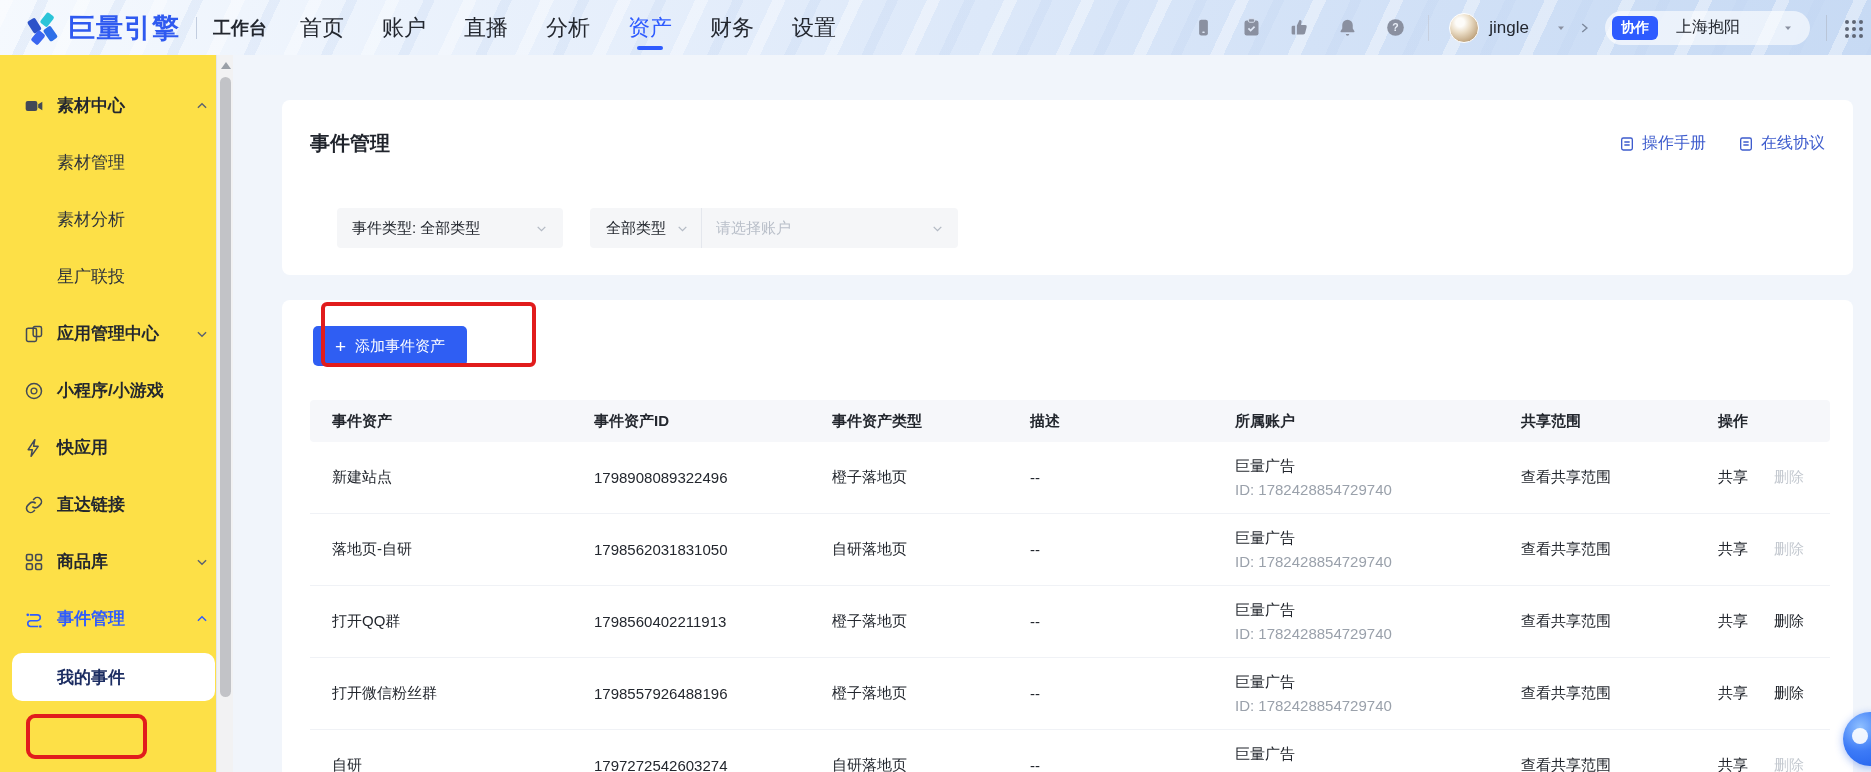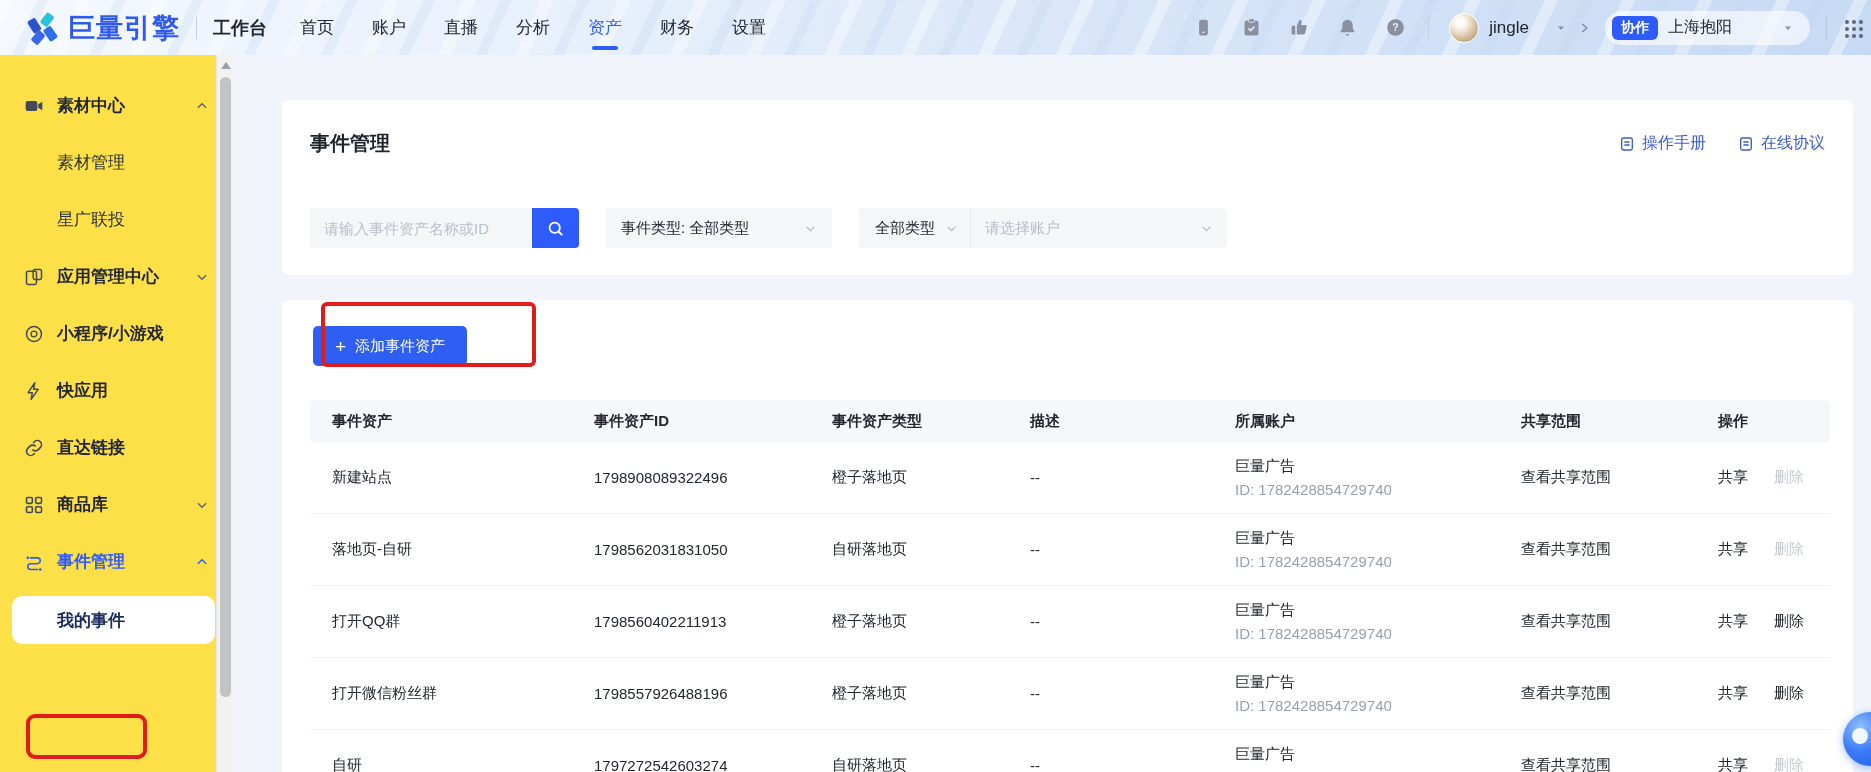--- a/index.html
+++ b/index.html
@@ -10,33 +10,33 @@
   .topnav { position:absolute; top:0; left:0; right:0; height:55px; z-index:5;
     background:linear-gradient(100deg,#f5f9fe 0%,#e5eefb 35%,#d3e2f7 70%,#c7daf4 100%);
     display:flex; align-items:center; padding:0 18px 0 24px; }
   .topnav::before { content:""; position:absolute; inset:0; pointer-events:none;
     background:repeating-linear-gradient(115deg, rgba(255,255,255,.38) 0 12px, rgba(255,255,255,0) 12px 34px, rgba(190,210,240,.25) 34px 44px, rgba(255,255,255,0) 44px 70px); }
   .topnav > * { position:relative; }
   .logo-mark { width:36px; height:36px; flex:0 0 auto; }
   .logo-text { font-size:27px; font-weight:bold; color:#2f5af0; margin-left:8px; letter-spacing:1px; white-space:nowrap; }
   .nav-sep { width:1px; height:22px; background:#c2cddf; margin:0 16px; }
   .workspace { font-size:18px; font-weight:700; color:#23272f; margin-right:14px; white-space:nowrap; cursor:pointer; }
-  .nav-item { font-size:17px; color:#23272f; padding:0 19px; height:55px; line-height:55px; position:relative; cursor:pointer; white-space:nowrap; }
+  .nav-item { font-size:22px; color:#23272f; padding:0 19px; height:55px; line-height:55px; position:relative; cursor:pointer; white-space:nowrap; }
   .nav-item.active { color:#2e5bff; font-weight:500; }
   .nav-item.active::after { content:""; position:absolute; left:50%; transform:translateX(-50%); bottom:5px; width:26px; height:4px; border-radius:2px; background:#2e5bff; }
   .topnav-right { margin-left:auto; display:flex; align-items:center; }
   .top-icon { width:21px; height:21px; color:#8a90a0; margin-left:27px; cursor:pointer; flex:0 0 auto; }
   .right-sep { width:1px; height:26px; background:#c6cfdf; margin:0 10px 0 22px; }
   .user-chip { display:flex; align-items:center; cursor:pointer; margin-left:10px; }
   .avatar { width:30px; height:30px; border-radius:50%; border:1px solid #ffffff; flex:0 0 auto;
     background:radial-gradient(circle at 36% 30%, #fdfcf9 0 16%, #ecdfc9 38%, #c5ab87 72%, #8d7557 100%); }
   .user-name { font-size:17px; color:#23272f; margin:0 26px 0 10px; }
   .caret-down { width:12px; height:12px; color:#8a90a0; flex:0 0 auto; }
   .fwd-chevron { width:14px; height:14px; color:#7c889c; margin:0 14px 0 10px; flex:0 0 auto; cursor:pointer; }
-  .org-pill { display:flex; align-items:center; background:rgba(255,255,255,.62); border-radius:19px; padding:5px 16px 5px 7px; cursor:pointer; min-width:205px; }
+  .org-pill { display:flex; align-items:center; background:rgba(255,255,255,.62); border-radius:19px; padding:5px 16px 5px 7px; cursor:pointer; min-width:205px;gap:8px; }
   .org-badge { background:#2e5bff; color:#fff; font-size:14px; font-weight:600; padding:3px 9px; border-radius:6px; white-space:nowrap; }
   .org-name { font-size:16px; color:#23272f; margin:0 auto 0 10px; padding-right:26px; white-space:nowrap; }
   .apps-sep { width:1px; height:26px; background:#b9c5d8; margin:0 16px; }
   .apps-grid { width:20px; height:20px; color:#5f6675; margin-right:-10px; cursor:pointer; flex:0 0 auto; }
 
   
   .sidebar { position:absolute; top:55px; left:0; width:233px; bottom:0; background:#fde047; padding-top:22px; z-index:4; }
   .side-item { height:57px; display:flex; align-items:center; padding-left:24px; font-size:17px; color:#23272f; cursor:pointer; }
   .side-item .s-icon { width:20px; height:20px; margin-right:13px; color:#434956; flex:0 0 auto; }
   .side-item.group { font-weight:600; }
@@ -177,20 +177,23 @@
       </svg>
     <span>素材中心</span>
     <svg class="chev" viewBox="0 0 24 24" fill="none" stroke="currentColor" stroke-width="2.4">
         <path d="M5 15l7-7 7 7"></path>
       </svg>
   </div>
   <div class="side-item sub">
       <span>素材管理</span>
     </div>
   <div class="side-item sub">
+      <span>素材分析</span>
+    </div>
+  <div class="side-item sub">
       <span>星广联投</span>
     </div>
 
   <div class="side-item group">
     <svg class="s-icon" viewBox="0 0 24 24" fill="none" stroke="currentColor" stroke-width="1.8">
         <rect x="3" y="5" width="12" height="16" rx="2"></rect>
         <rect x="11" y="3" width="10" height="12" rx="2"></rect>
       </svg>
     <span>应用管理中心</span>
     <svg class="chev" viewBox="0 0 24 24" fill="none" stroke="currentColor" stroke-width="2.4">
@@ -262,29 +265,20 @@
     </span>
     <span class="doc-link">
       <svg class="d-icon" viewBox="0 0 24 24" fill="none" stroke="currentColor" stroke-width="2">
           <rect x="4" y="3" width="16" height="18" rx="2.5"></rect>
           <path d="M8 9h8M8 13.5h8"></path>
         </svg>
       <span>在线协议</span>
     </span>
   </div>
   <div class="filter-row">
-    <div class="search-box">
-      <input class="search-input" type="text" placeholder="请输入事件资产名称或ID" style="">
-      <button class="search-btn">
-        <svg viewBox="0 0 24 24" fill="none" stroke="currentColor" stroke-width="2.3">
-            <circle cx="11" cy="11" r="6.5"></circle>
-            <path d="M15.8 15.8L20.5 20.5"></path>
-          </svg>
-      </button>
-    </div>
     <div class="dd dd-single">
       <span>事件类型: 全部类型</span>
       <svg class="dd-caret" viewBox="0 0 24 24" fill="none" stroke="currentColor" stroke-width="2.4">
           <path d="M5 9l7 7 7-7"></path>
         </svg>
     </div>
     <div class="dd dd-group">
       <div class="dd-left">
         <span>全部类型</span>
         <svg class="dd-caret" viewBox="0 0 24 24" fill="none" stroke="currentColor" stroke-width="2.4">

